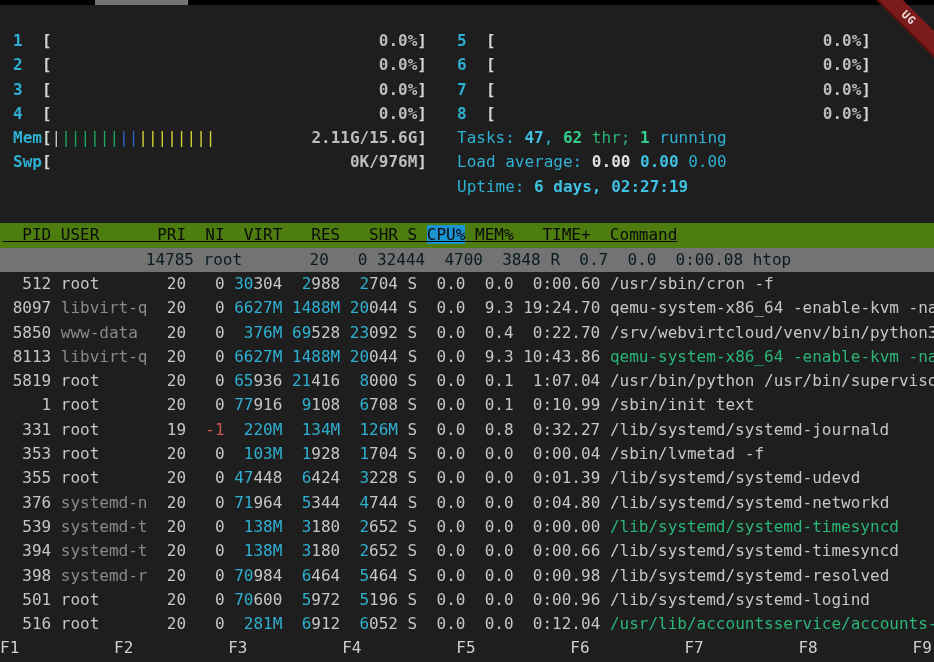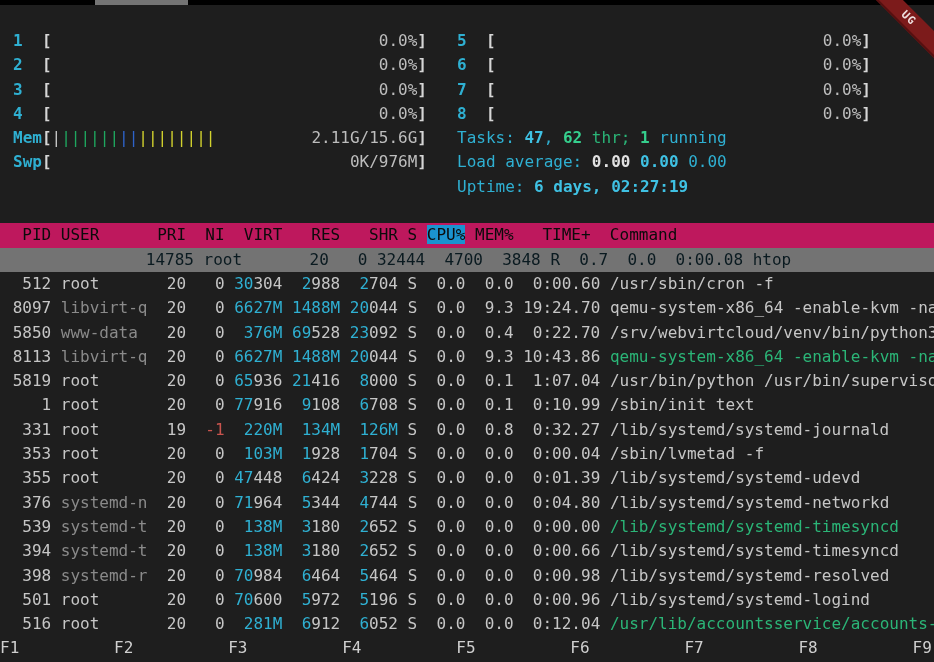--- a/index.html
+++ b/index.html
@@ -18,37 +18,37 @@
   .line{height:24.3px;line-height:24.3px;white-space:pre;overflow:hidden;}
   
   .hdr-area{position:relative;height:194.4px;margin-top:24px;}
   .mcol{position:absolute;top:0;width:414px;}
   .mcol-left{left:13px;}
   .mcol-right{left:457px;}
   .meter{display:flex;}
   .mlabel{display:inline-block;width:3ch;color:#2fb0d2;font-weight:bold;white-space:pre;}
   .bracket{color:#d6d6d6;font-weight:bold;}
   .mbody{display:inline-flex;flex:1;justify-content:space-between;white-space:pre;}
-  .mval{color:#bdbdbd;}
+  .mval{color:#bdbdbd;font-weight:bold;}
   .bar-fg{color:#c6c6c6}.bar-green{color:#1fa75f}.bar-blue{color:#2e63c9}.bar-yellow{color:#d2d22e}
   
   .c-fg{color:#c6c6c6}
   .c-dim{color:#8a8a8a}
   .c-cyan{color:#2fb0d2}
   .c-bcyan{color:#3fc1e3;font-weight:bold}
   .c-green{color:#2bb577}
   .c-bgreen{color:#35cf8d;font-weight:bold}
   .c-bwhite{color:#e2e2e2;font-weight:bold}
   .c-red{color:#c9544e}
   .c-sel{color:#0a1a20}
   .c-hdr{color:#0b0b0b}
   .c-hdrsel{color:#0b0b0b;background:#1b93d0}
   
   .prow{padding-left:3px;}
-  .hdr-row{background:#be185d;}
+  .hdr-row{background:#4d7c0f;text-decoration:underline;}
   .sel-row{background:#737373;text-align:center;}
   
   .fnbar{display:flex;height:24.3px;line-height:24.3px;white-space:pre;}
   .fnitem{display:flex;gap:37px;}
   .fnitem-last{flex:1;border-radius:8px;}
   .fnk{color:#cfcfcf;}
   .fnl{background:#f0abfc;color:#0b0b0b;margin-top:46px;}
   .fnitem-last .fnl{flex:1;}
 </style>
 </head>

